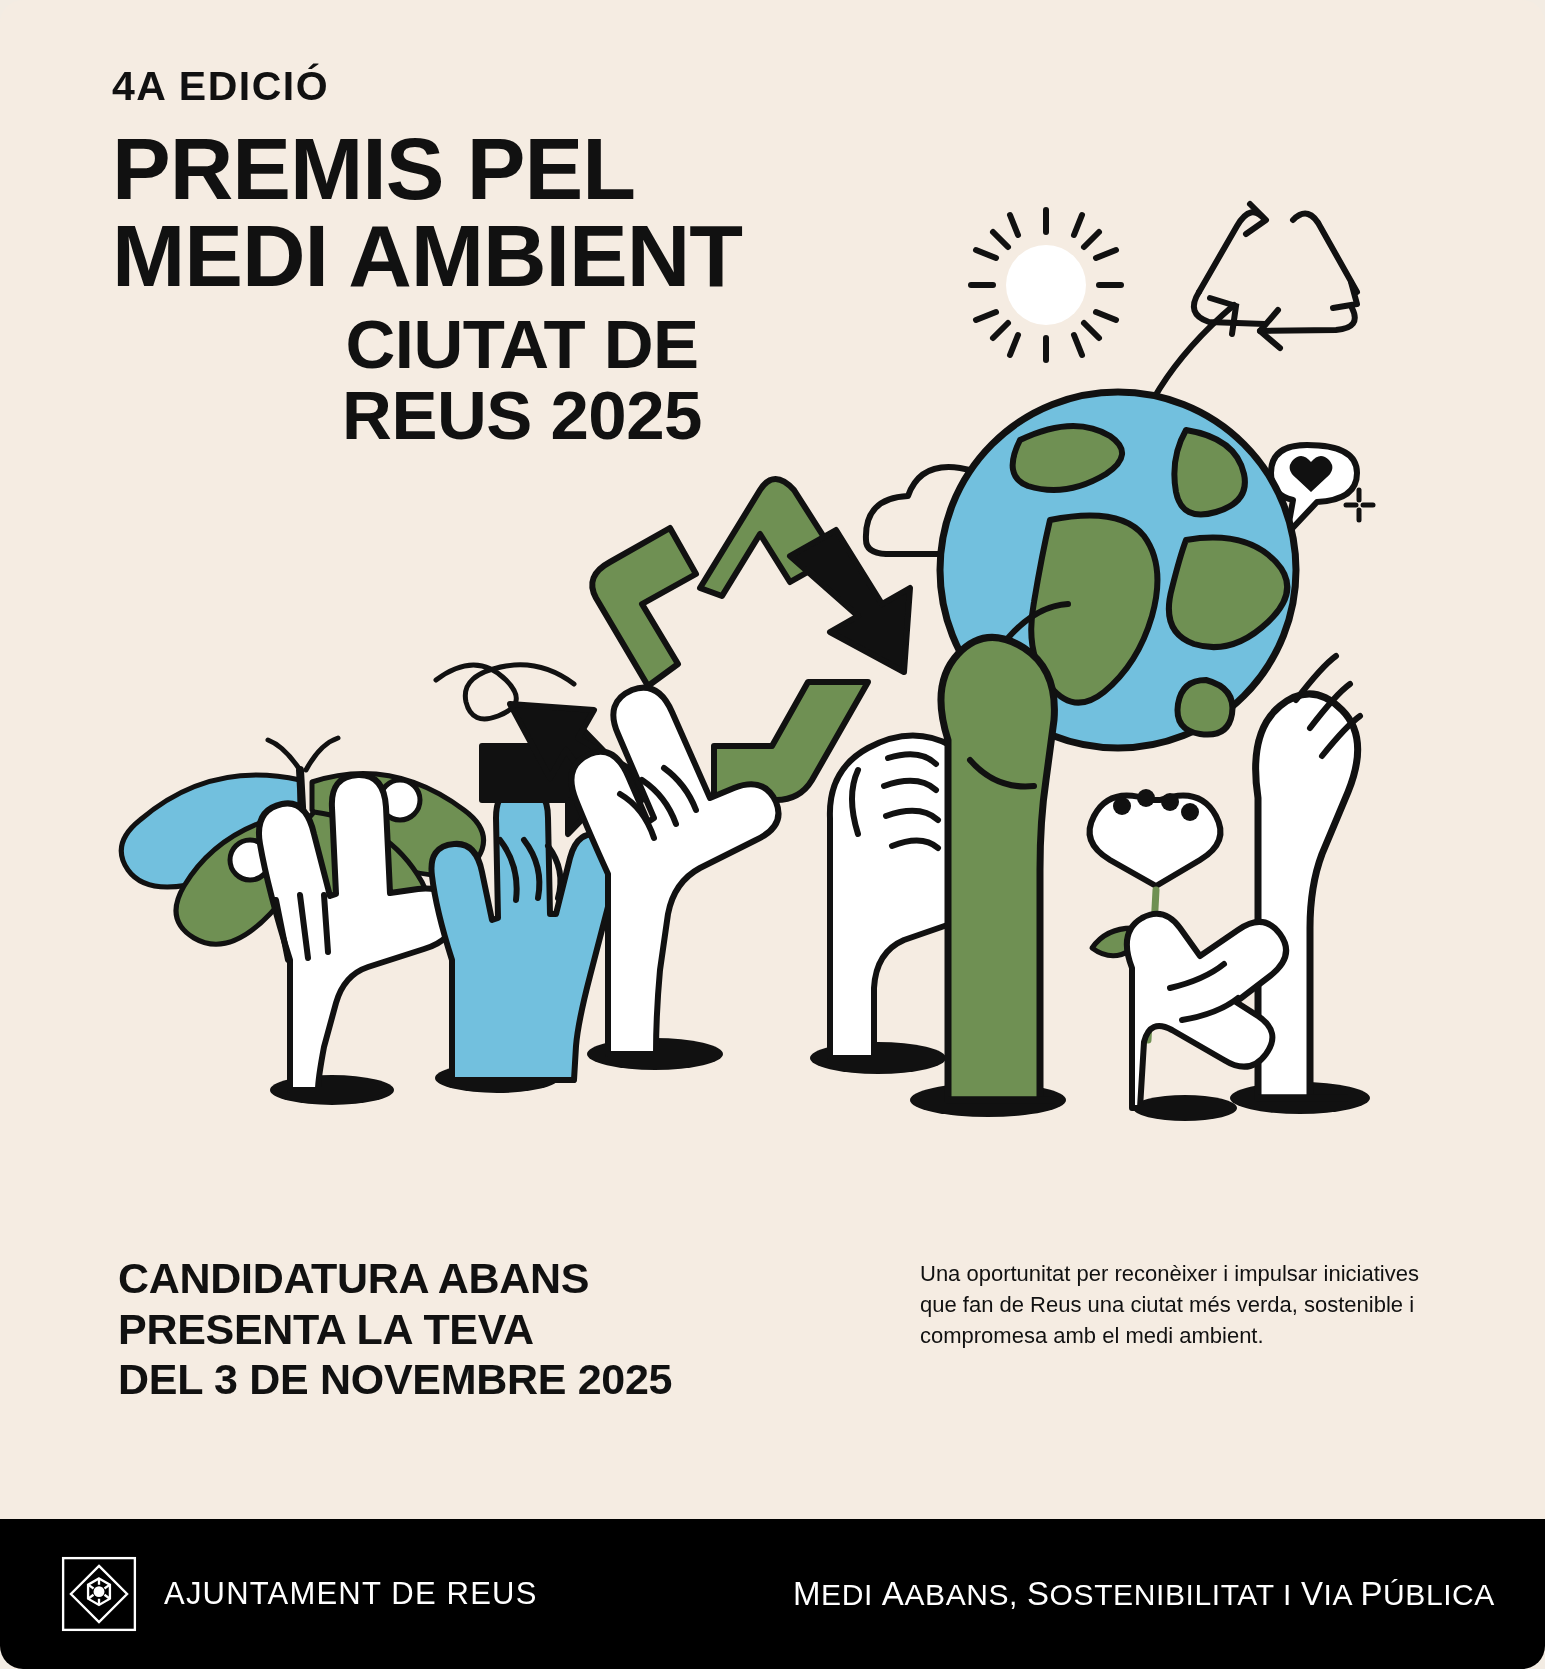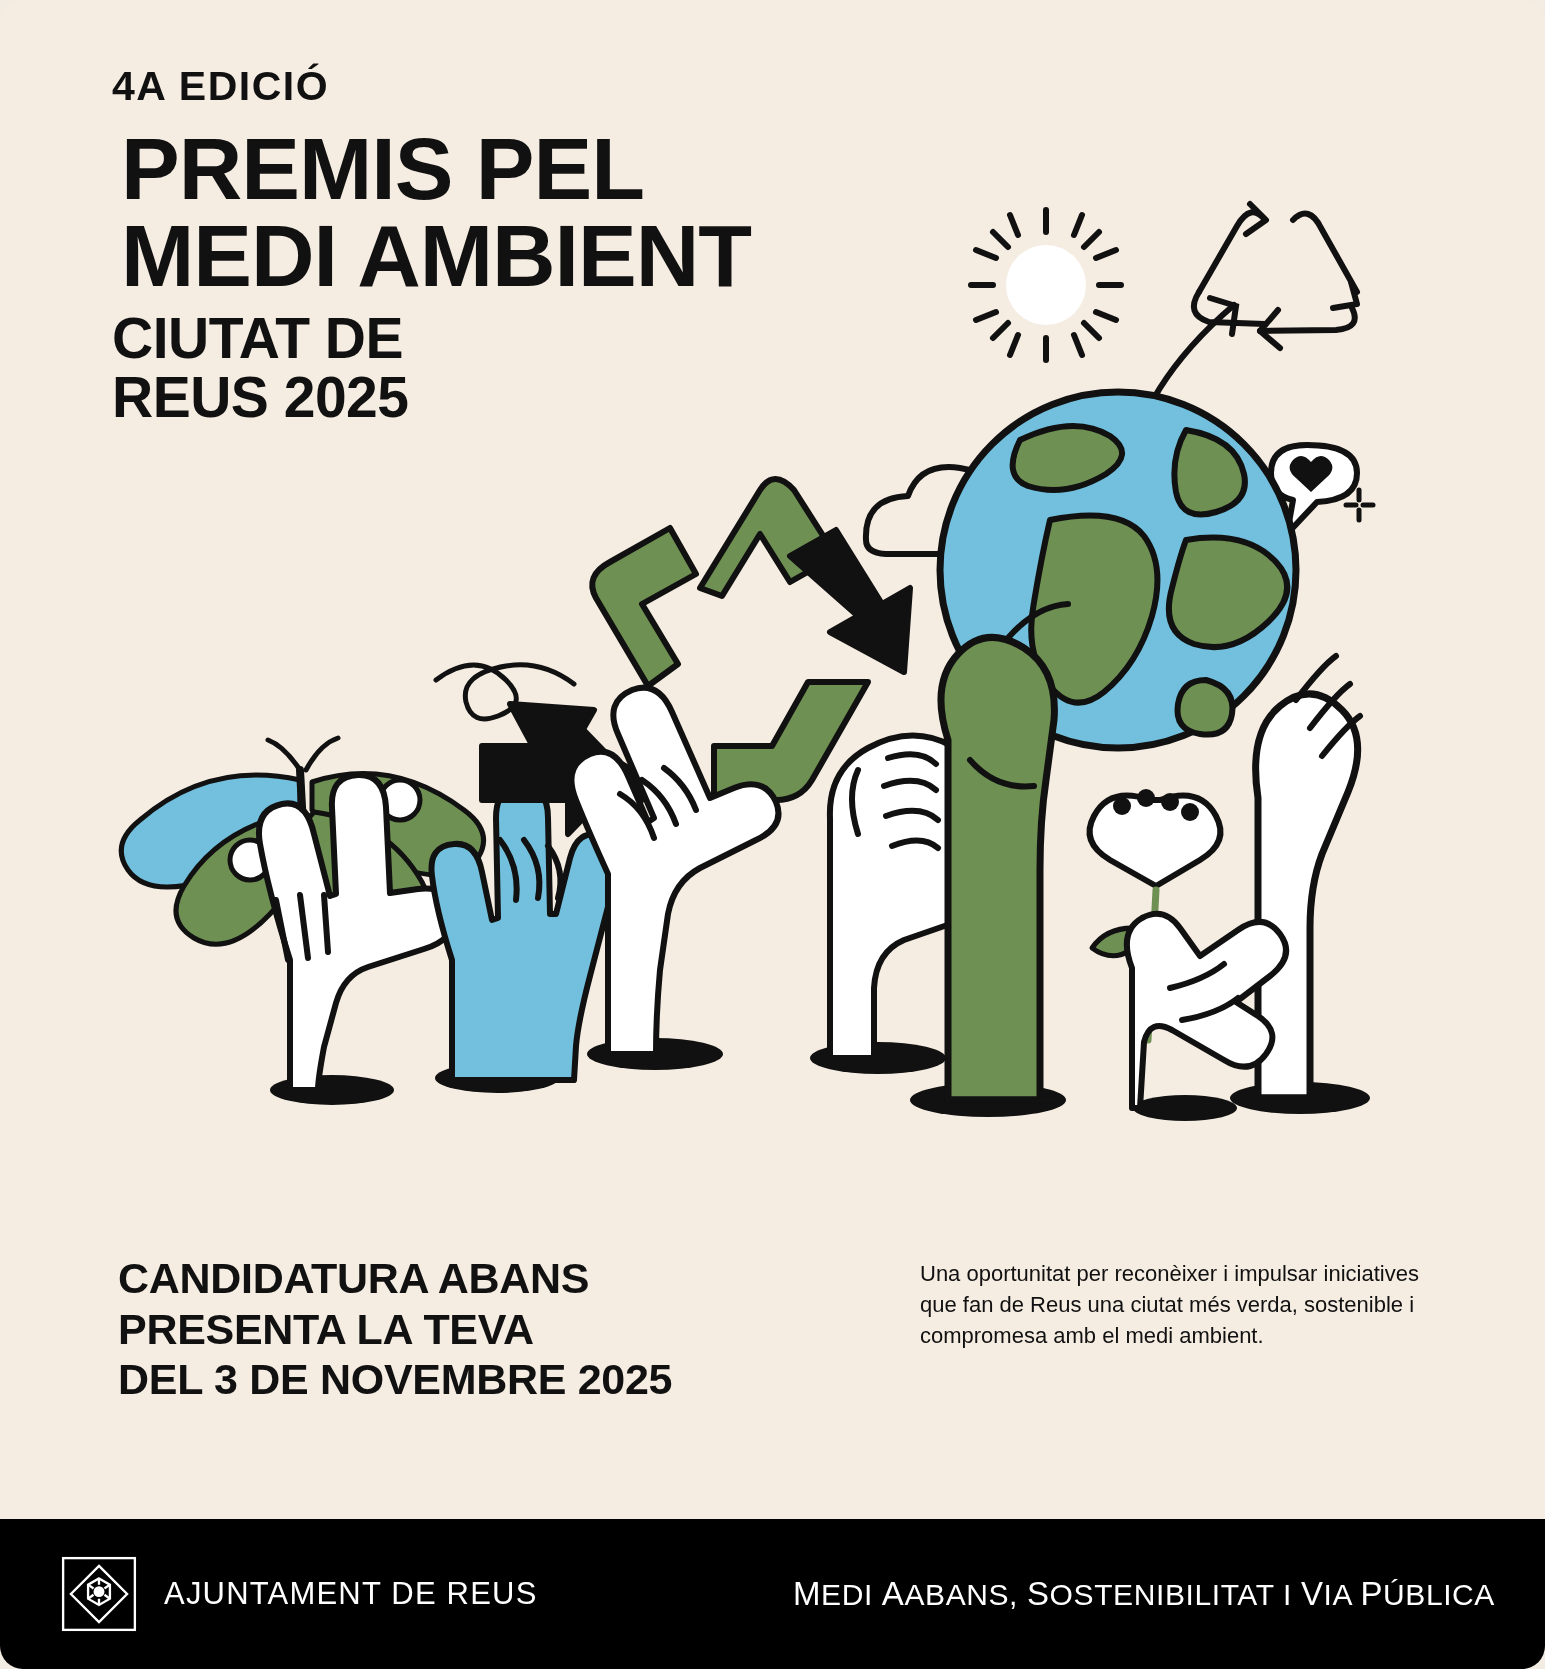--- a/index.html
+++ b/index.html
@@ -33,31 +33,32 @@
     color: #111;
     margin: 0 0 18px 0;
     line-height: 1;
   }
   .title-main {
     font-size: 88px;
     font-weight: bold;
     line-height: 0.99;
     letter-spacing: -1px;
     color: #111;
-    margin: 9px;
+    margin: 0;
     text-transform: uppercase;
   }
   .title-sub {
-    font-size: 57px;
+    font-size: 69px;
     font-weight: bold;
     line-height: 1.03;
     letter-spacing: -0.5px;
     color: #111;
     margin: 10px 0 0 0;
     text-transform: uppercase;
+    text-align: center;
   }
 
   
   .deadline {
     position: absolute;
     left: 118px;
     top: 1253px;
     width: 720px;
     font-size: 43px;
     font-weight: bold;

